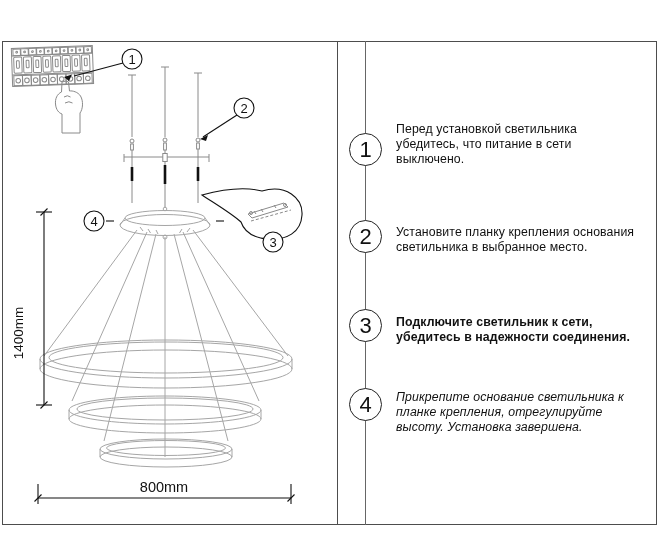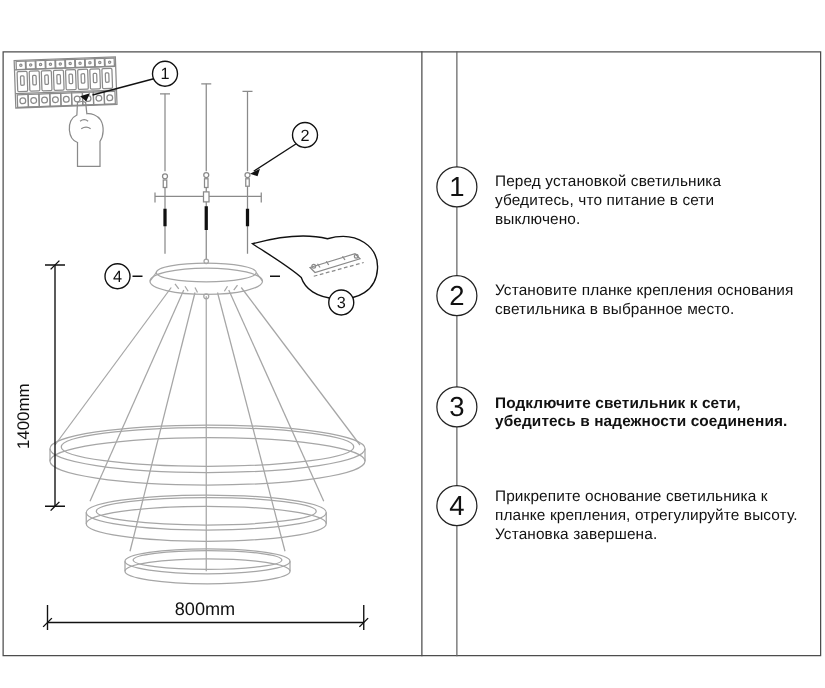--- a/index.html
+++ b/index.html
@@ -34,24 +34,24 @@
     justify-content:center;font-size:22px;line-height:1;color:var(--ink);
   }
   .step-circle.c1{top:133px;}
   .step-circle.c2{top:220px;}
   .step-circle.c3{top:309px;}
   .step-circle.c4{top:388px;}
   .step-text{
     position:absolute;left:396px;width:244px;font-size:12.3px;line-height:15px;
     color:var(--ink);letter-spacing:0.1px;
   }
-  .step-text.t1{top:138px;}
+  .step-text.t1{top:122px;}
   .step-text.t2{top:225px;}
   .step-text.t3{top:315px;font-weight:bold;}
-  .step-text.t4{top:390px;}
+  .step-text.t4{top:390px;font-style:italic;}
   svg .art{stroke:var(--line-art);stroke-width:1;fill:none;}
   svg .artd{stroke:var(--line-art-dark);stroke-width:1;fill:none;}
   svg .ink{stroke:var(--ink);stroke-width:1.1;fill:none;}
   svg .inkfill{fill:var(--ink);stroke:none;}
   svg .white{fill:#ffffff;}
   svg text{fill:var(--ink);font-family:"Liberation Sans","DejaVu Sans",sans-serif;}
   svg .callout-num{font-size:13px;}
 </style>
 </head>
 <body>
@@ -256,21 +256,21 @@
 </svg>
 
 <div class="step-circle c1">
     <span>1</span>
   </div>
 <div class="step-text t1">Перед установкой светильника убедитесь, что питание в сети выключено.</div>
 
 <div class="step-circle c2">
     <span>2</span>
   </div>
-<div class="step-text t2">Установите планке крепления основания светильника в выбранное место.</div>
+<div class="step-text t2">Установите планку крепления основания светильника в выбранное место.</div>
 
 <div class="step-circle c3">
     <span>3</span>
   </div>
 <div class="step-text t3">Подключите светильник к сети, убедитесь в надежности соединения.</div>
 
 <div class="step-circle c4">
     <span>4</span>
   </div>
 <div class="step-text t4">Прикрепите основание светильника к планке крепления, отрегулируйте высоту. Установка завершена.</div>

